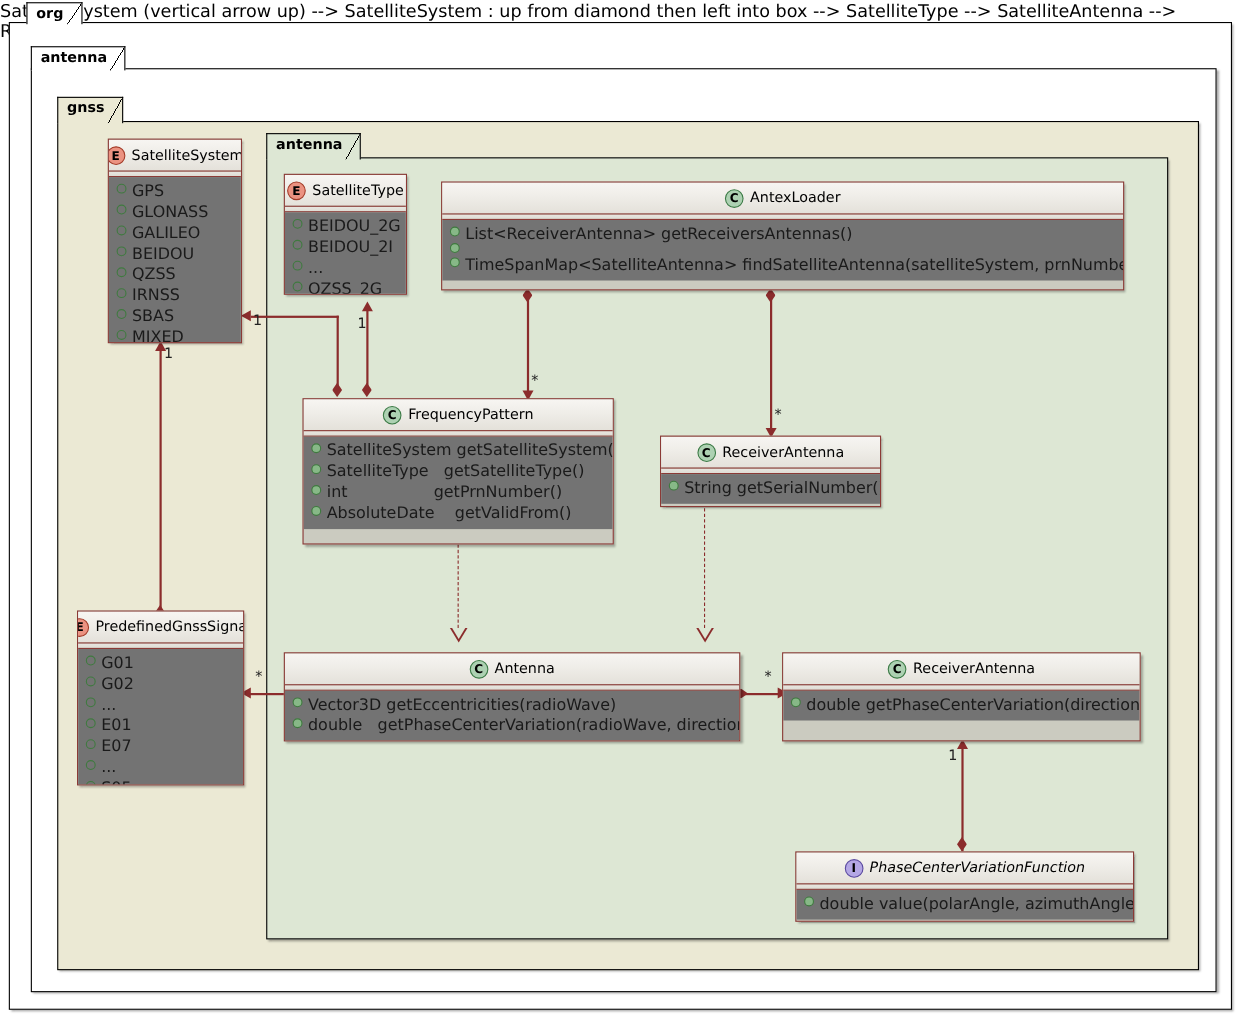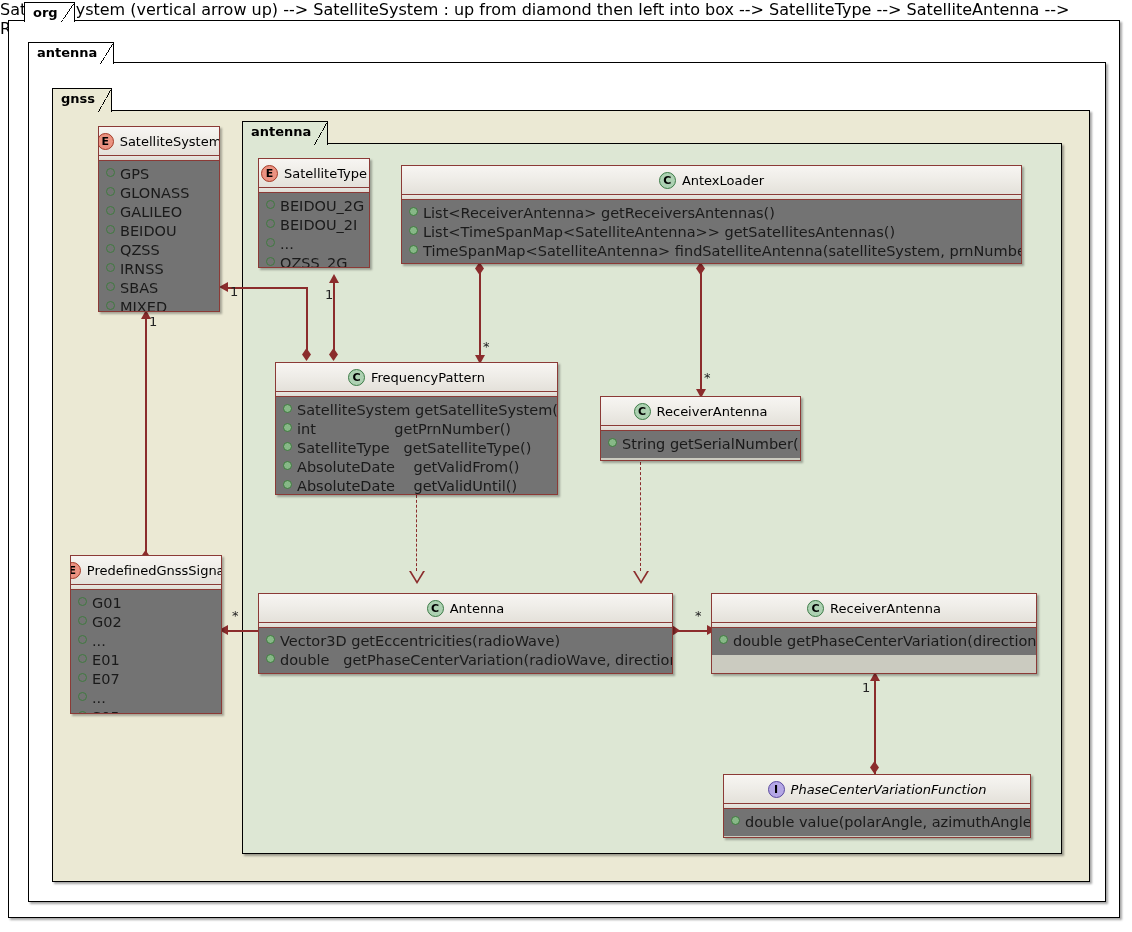--- a/index.html
+++ b/index.html
@@ -303,38 +303,37 @@
 
   
   <div class="cls" style="left:401px; top:165px; width:621px; height:99px;">
     <div class="cls-head">
       <span class="badge badge-C">C</span>
       <span class="cls-name">AntexLoader</span>
     </div>
     <div class="cls-sep"></div>
     <div class="cls-body">
       <div class="member"><span class="dot pub"></span><span>List&lt;ReceiverAntenna&gt; getReceiversAntennas()</span></div>
-      <div class="member"><span class="dot pub"></span><span>List&lt;TimeSpanMap&lt;SatelliteAntenna&gt;&gt; getSatellitesAntennas()</span></div>
+      <div class="member"><span class="dot pub"></span></div>
       <div class="member"><span class="dot pub"></span><span>TimeSpanMap&lt;SatelliteAntenna&gt; findSatelliteAntenna(satelliteSystem, prnNumber)</span></div>
     </div>
   </div>
 
   
   <div class="cls" style="left:275px; top:362px; width:283px; height:133px;">
     <div class="cls-head">
       <span class="badge badge-C">C</span>
       <span class="cls-name">FrequencyPattern</span>
     </div>
     <div class="cls-sep"></div>
     <div class="cls-body">
       <div class="member"><span class="dot pub"></span><span>SatelliteSystem getSatelliteSystem()</span></div>
+      <div class="member"><span class="dot pub"></span><span>SatelliteType   getSatelliteType()</span></div>
       <div class="member"><span class="dot pub"></span><span>int                 getPrnNumber()</span></div>
-      <div class="member"><span class="dot pub"></span><span>SatelliteType   getSatelliteType()</span></div>
       <div class="member"><span class="dot pub"></span><span>AbsoluteDate    getValidFrom()</span></div>
-      <div class="member"><span class="dot pub"></span><span>AbsoluteDate    getValidUntil()</span></div>
     </div>
   </div>
 
   
   <div class="cls" style="left:600px; top:396px; width:201px; height:65px;">
     <div class="cls-head">
       <span class="badge badge-C">C</span>
       <span class="cls-name">ReceiverAntenna</span>
     </div>
     <div class="cls-sep"></div>

